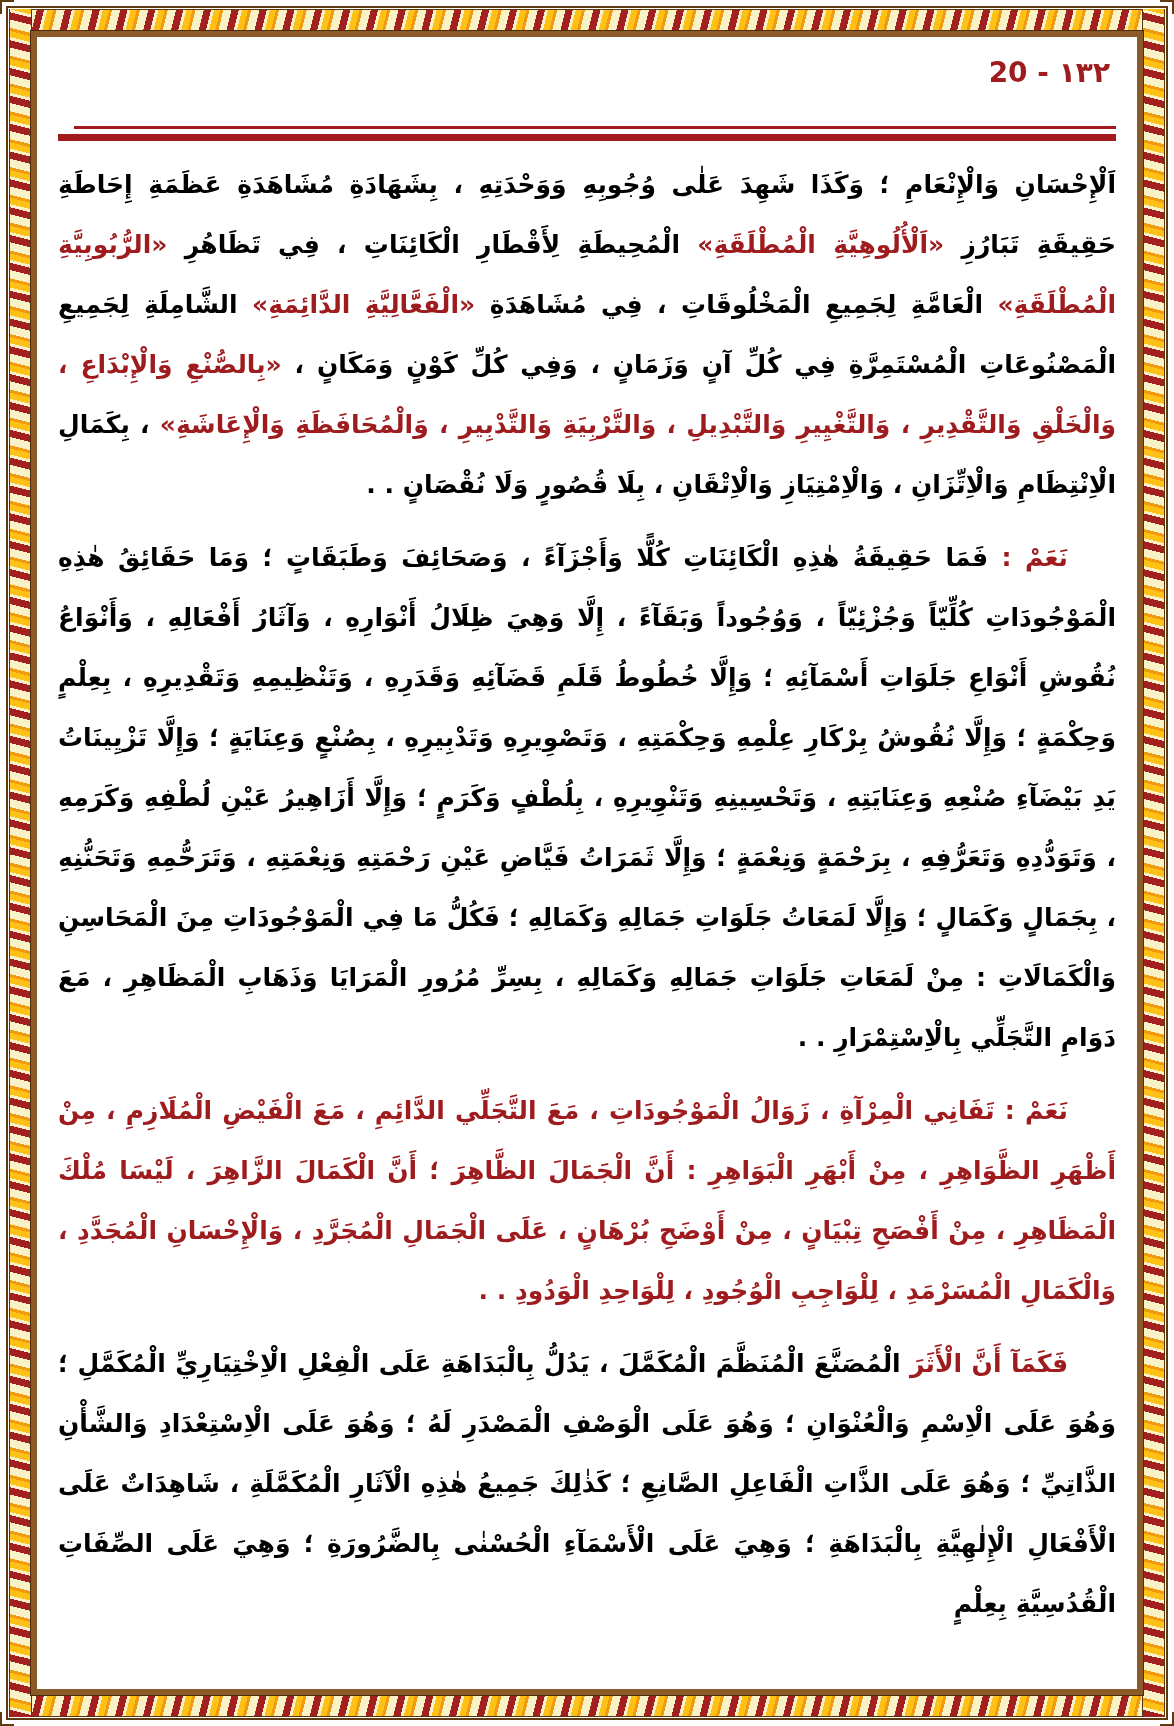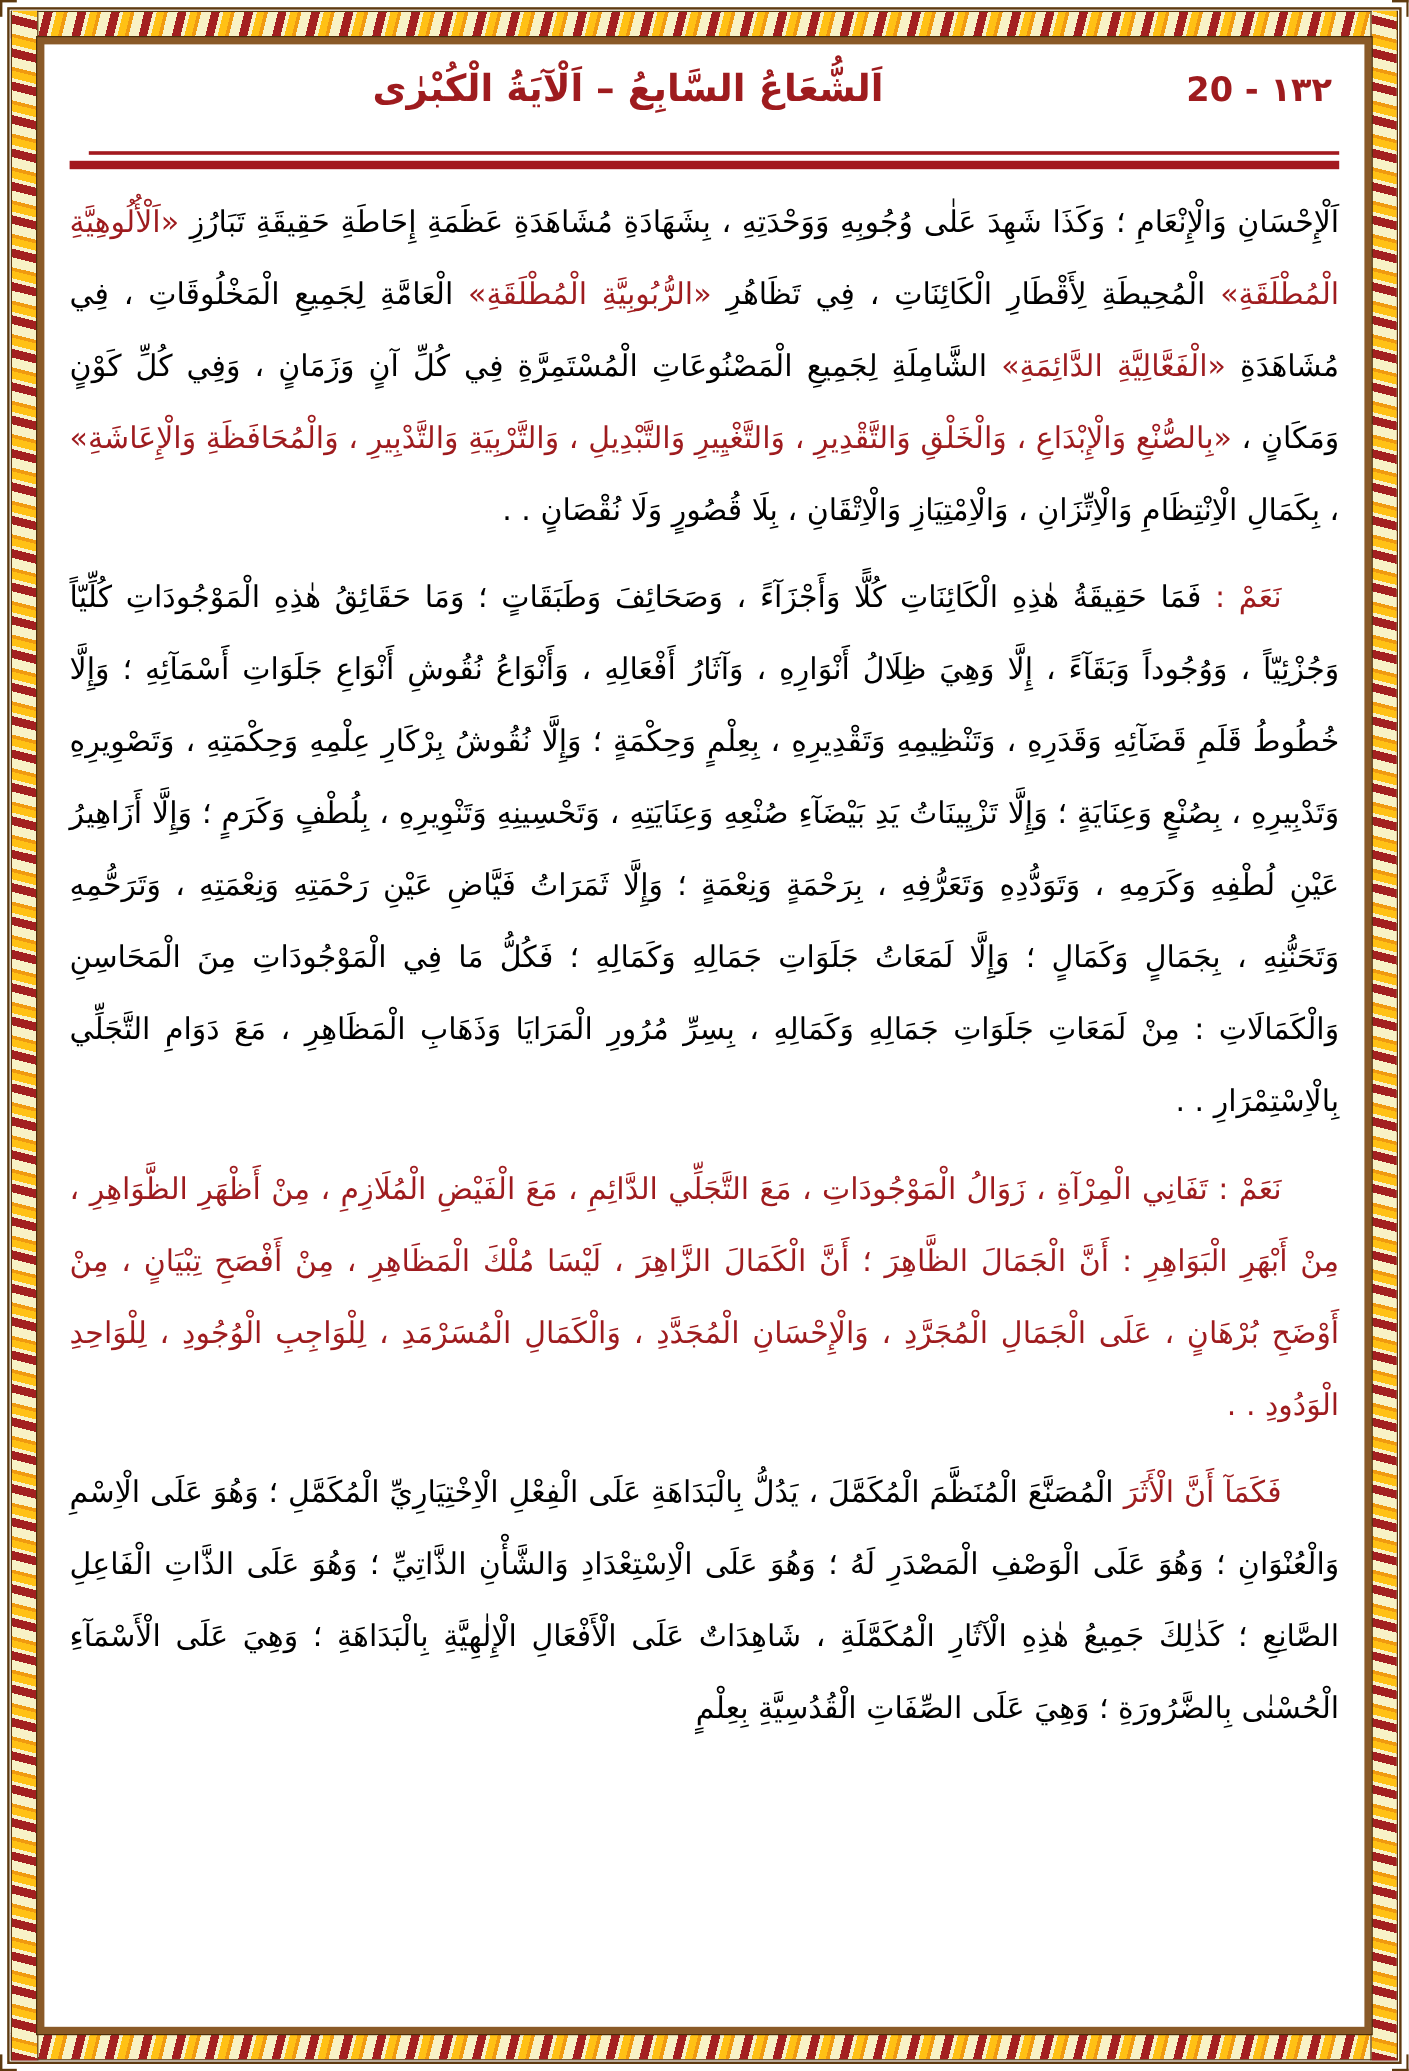--- a/index.html
+++ b/index.html
@@ -70,21 +70,21 @@
     font-size:31px;
     letter-spacing:0;
   }
   .rule{background:#a31a1f;border:0;margin:0;}
   .rule-thin{height:3px;width:calc(100% - 16px);margin-top:6px;}
   .rule-thick{height:7px;width:100%;margin-top:5px;}
   .body-text{
     margin-top:14px;
     font-size:25px;
     line-height:60px;
-    font-weight:normal;
+    font-weight:bold;
     color:#000;
     text-align:justify;
   }
   .para{margin:0 0 13px 0;}
   .para.indent{text-indent:48px;}
   .seg-black{color:#000000;}
   .seg-red{color:#9e1b1e;}
 </style>
 </head>
 <body>
@@ -99,21 +99,20 @@
   <div class="frame-inner"></div>
   <div class="corner corner-tl"></div>
   <div class="corner corner-tr"></div>
   <div class="corner corner-bl"></div>
   <div class="corner corner-br"></div>
 
   <div class="content">
 
     <div class="header-row">
       <span class="page-ref">١٣٢ - 20</span>
-      <span class="page-title">اَلشُّعَاعُ السَّابِعُ – اَلْآيَةُ الْكُبْرٰى</span>
     </div>
 
     <div class="rule rule-thin"></div>
     <div class="rule rule-thick"></div>
 
     <div class="body-text">
       <p class="para"><span class="seg-black">اَلْإِحْسَانِ وَالْإِنْعَامِ ؛ وَكَذَا شَهِدَ عَلٰى وُجُوبِهِ وَوَحْدَتِهِ ، بِشَهَادَةِ مُشَاهَدَةِ عَظَمَةِ إِحَاطَةِ حَقِيقَةِ تَبَارُزِ </span><span class="seg-red">«اَلْأُلُوهِيَّةِ الْمُطْلَقَةِ»</span><span class="seg-black"> الْمُحِيطَةِ لِأَقْطَارِ الْكَائِنَاتِ ، فِي تَظَاهُرِ </span><span class="seg-red">«الرُّبُوبِيَّةِ الْمُطْلَقَةِ»</span><span class="seg-black"> الْعَامَّةِ لِجَمِيعِ الْمَخْلُوقَاتِ ، فِي مُشَاهَدَةِ </span><span class="seg-red">«الْفَعَّالِيَّةِ الدَّائِمَةِ»</span><span class="seg-black"> الشَّامِلَةِ لِجَمِيعِ الْمَصْنُوعَاتِ الْمُسْتَمِرَّةِ فِي كُلِّ آنٍ وَزَمَانٍ ، وَفِي كُلِّ كَوْنٍ وَمَكَانٍ ، </span><span class="seg-red">«بِالصُّنْعِ وَالْإِبْدَاعِ ، وَالْخَلْقِ وَالتَّقْدِيرِ ، وَالتَّغْيِيرِ وَالتَّبْدِيلِ ، وَالتَّرْبِيَةِ وَالتَّدْبِيرِ ، وَالْمُحَافَظَةِ وَالْإِعَاشَةِ»</span><span class="seg-black"> ، بِكَمَالِ الْاِنْتِظَامِ وَالْاِتِّزَانِ ، وَالْاِمْتِيَازِ وَالْاِتْقَانِ ، بِلَا قُصُورٍ وَلَا نُقْصَانٍ . .</span></p>
       <p class="para indent"><span class="seg-red">نَعَمْ : </span><span class="seg-black">فَمَا حَقِيقَةُ هٰذِهِ الْكَائِنَاتِ كُلًّا وَأَجْزَآءً ، وَصَحَائِفَ وَطَبَقَاتٍ ؛ وَمَا حَقَائِقُ هٰذِهِ الْمَوْجُودَاتِ كُلِّيّاً وَجُزْئِيّاً ، وَوُجُوداً وَبَقَآءً ، إِلَّا وَهِيَ ظِلَالُ أَنْوَارِهِ ، وَآثَارُ أَفْعَالِهِ ، وَأَنْوَاعُ نُقُوشِ أَنْوَاعِ جَلَوَاتِ أَسْمَآئِهِ ؛ وَإِلَّا خُطُوطُ قَلَمِ قَضَآئِهِ وَقَدَرِهِ ، وَتَنْظِيمِهِ وَتَقْدِيرِهِ ، بِعِلْمٍ وَحِكْمَةٍ ؛ وَإِلَّا نُقُوشُ بِرْكَارِ عِلْمِهِ وَحِكْمَتِهِ ، وَتَصْوِيرِهِ وَتَدْبِيرِهِ ، بِصُنْعٍ وَعِنَايَةٍ ؛ وَإِلَّا تَزْيِينَاتُ يَدِ بَيْضَآءِ صُنْعِهِ وَعِنَايَتِهِ ، وَتَحْسِينِهِ وَتَنْوِيرِهِ ، بِلُطْفٍ وَكَرَمٍ ؛ وَإِلَّا أَزَاهِيرُ عَيْنِ لُطْفِهِ وَكَرَمِهِ ، وَتَوَدُّدِهِ وَتَعَرُّفِهِ ، بِرَحْمَةٍ وَنِعْمَةٍ ؛ وَإِلَّا ثَمَرَاتُ فَيَّاضِ عَيْنِ رَحْمَتِهِ وَنِعْمَتِهِ ، وَتَرَحُّمِهِ وَتَحَنُّنِهِ ، بِجَمَالٍ وَكَمَالٍ ؛ وَإِلَّا لَمَعَاتُ جَلَوَاتِ جَمَالِهِ وَكَمَالِهِ ؛ فَكُلُّ مَا فِي الْمَوْجُودَاتِ مِنَ الْمَحَاسِنِ وَالْكَمَالَاتِ : مِنْ لَمَعَاتِ جَلَوَاتِ جَمَالِهِ وَكَمَالِهِ ، بِسِرِّ مُرُورِ الْمَرَايَا وَذَهَابِ الْمَظَاهِرِ ، مَعَ دَوَامِ التَّجَلِّي بِالْاِسْتِمْرَارِ . .</span></p>
       <p class="para indent"><span class="seg-red">نَعَمْ : تَفَانِي الْمِرْآةِ ، زَوَالُ الْمَوْجُودَاتِ ، مَعَ التَّجَلِّي الدَّائِمِ ، مَعَ الْفَيْضِ الْمُلَازِمِ ، مِنْ أَظْهَرِ الظَّوَاهِرِ ، مِنْ أَبْهَرِ الْبَوَاهِرِ : أَنَّ الْجَمَالَ الظَّاهِرَ ؛ أَنَّ الْكَمَالَ الزَّاهِرَ ، لَيْسَا مُلْكَ الْمَظَاهِرِ ، مِنْ أَفْصَحِ تِبْيَانٍ ، مِنْ أَوْضَحِ بُرْهَانٍ ، عَلَى الْجَمَالِ الْمُجَرَّدِ ، وَالْإِحْسَانِ الْمُجَدَّدِ ، وَالْكَمَالِ الْمُسَرْمَدِ ، لِلْوَاجِبِ الْوُجُودِ ، لِلْوَاحِدِ الْوَدُودِ . .</span></p>
       <p class="para indent"><span class="seg-red">فَكَمَآ أَنَّ الْأَثَرَ </span><span class="seg-black">الْمُصَنَّعَ الْمُنَظَّمَ الْمُكَمَّلَ ، يَدُلُّ بِالْبَدَاهَةِ عَلَى الْفِعْلِ الْاِخْتِيَارِيِّ الْمُكَمَّلِ ؛ وَهُوَ عَلَى الْاِسْمِ وَالْعُنْوَانِ ؛ وَهُوَ عَلَى الْوَصْفِ الْمَصْدَرِ لَهُ ؛ وَهُوَ عَلَى الْاِسْتِعْدَادِ وَالشَّأْنِ الذَّاتِيِّ ؛ وَهُوَ عَلَى الذَّاتِ الْفَاعِلِ الصَّانِعِ ؛ كَذٰلِكَ جَمِيعُ هٰذِهِ الْآثَارِ الْمُكَمَّلَةِ ، شَاهِدَاتٌ عَلَى الْأَفْعَالِ الْإِلٰهِيَّةِ بِالْبَدَاهَةِ ؛ وَهِيَ عَلَى الْأَسْمَآءِ الْحُسْنٰى بِالضَّرُورَةِ ؛ وَهِيَ عَلَى الصِّفَاتِ الْقُدُسِيَّةِ بِعِلْمٍ</span></p>

